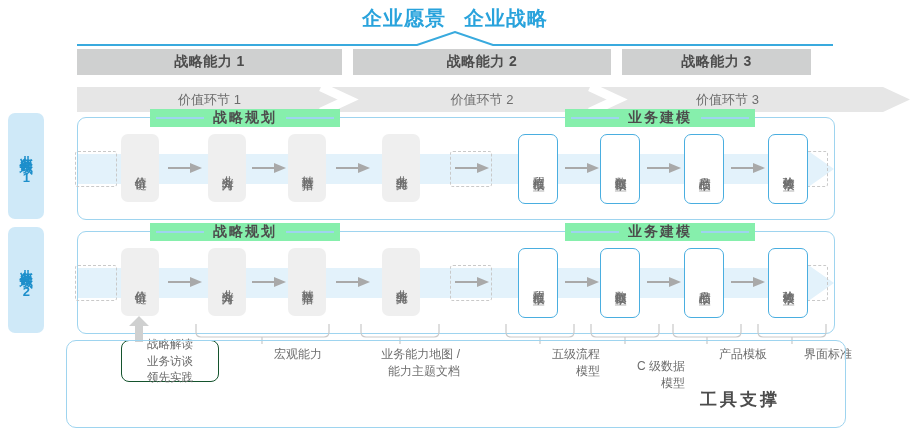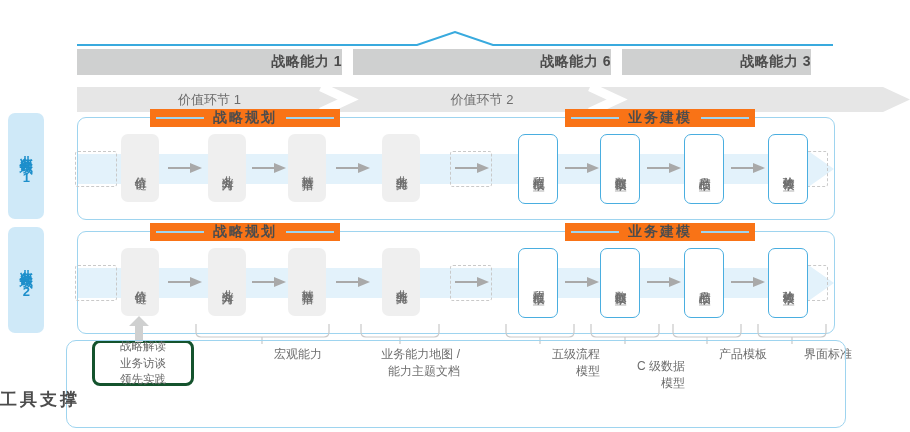--- a/index.html
+++ b/index.html
@@ -15,21 +15,21 @@
     position:absolute;top:5px;left:0;width:910px;text-align:center;
     font-size:20px;font-weight:bold;color:#29a3dc;letter-spacing:1px;
   }
   .vision-title .sp{display:inline-block;width:18px;}
 
   .vision-connector{position:absolute;left:77px;top:31px;width:756px;height:16px;}
 
   
   .cap-bar{
     position:absolute;top:49px;height:26px;background:#cfd0d0;
-    display:flex;align-items:center;justify-content:flex-end;
+    display:flex;align-items:center;justify-content:center;
     font-size:14px;font-weight:bold;color:#4c4c4c;letter-spacing:.5px;
   }
   .cap1{left:77px;width:265px;}
   .cap2{left:353px;width:258px;}
   .cap3{left:622px;width:189px;}
 
   
   .vc-wrap{position:absolute;left:77px;top:87px;width:790px;height:25px;}
   .vc-label{
     position:absolute;top:0;height:25px;line-height:25px;text-align:center;
@@ -59,21 +59,21 @@
   }
   .rb1{top:117px;height:101px;}
   .rb2{top:231px;height:101px;}
 
   
   .band{position:absolute;left:0;top:30px;height:42px;width:100%;}
 
   
   .sec-title{
     position:absolute;display:flex;align-items:center;gap:9px;
-    background:#f97316;padding:0 6px;height:18px;
+    background:#86efac;padding:0 6px;height:18px;
   }
   .sec-title .txt{
     font-size:14px;font-weight:bold;color:#4c4c4c;letter-spacing:2px;white-space:nowrap;
   }
   .sec-title .ln{display:block;width:48px;height:2px;background:#9ed4ef;}
   .st-sp1{left:150px;top:109px;}
   .st-bm1{left:565px;top:109px;}
   .st-sp2{left:150px;top:223px;}
   .st-bm2{left:565px;top:223px;}
 
@@ -93,64 +93,68 @@
   }
 
   .arr{position:absolute;width:34px;height:12px;}
 
   
   .bracket{position:absolute;}
   .tool-label{
     position:absolute;text-align:right;font-size:12px;color:#6d6d6d;line-height:1.45;
   }
   .tool-box{
-    position:absolute;border:3px solid #14532d;border-radius:8px;background:#fff;
+    position:absolute;border:1px solid #14532d;border-radius:8px;background:#fff;
     display:flex;align-items:center;justify-content:center;text-align:center;
-    font-size:11.5px;color:#6d6d6d;line-height:1.45;
+    font-size:11.5px;color:#6d6d6d;line-height:1.45;margin-left:29px;
   }
 
   
   .tool-panel{
     position:absolute;left:66px;top:340px;width:778px;height:86px;
     border:1px solid #9ed4ef;border-radius:10px;background:transparent;
   }
   .tool-title{
-    position:absolute;left:0;top:388px;width:780px;text-align:left;
+    position:absolute;left:0;top:388px;width:780px;text-align:right;
     font-size:17px;font-weight:bold;color:#4c4c4c;letter-spacing:3px;
   }
   .up-arrow{position:absolute;}
 </style>
 </head>
 <body>
 
 <div id="stage">
 
+  <div class="vision-title">
+    <span>企业愿景</span><span class="sp"></span><span>企业战略</span>
+  </div>
 
   <svg class="vision-connector" viewBox="0 0 756 16" preserveAspectRatio="none">
     <polyline points="0,14 340,14 378,1 416,14 756,14" fill="none" stroke="#39aade" stroke-width="2"></polyline>
   </svg>
 
   <div class="cap-bar cap1">
     <span>战略能力 1</span>
   </div>
   <div class="cap-bar cap2">
-    <span>战略能力 6</span>
+    <span>战略能力 2</span>
   </div>
   <div class="cap-bar cap3">
     <span>战略能力 3</span>
   </div>
 
   <div class="vc-wrap">
     <svg width="833" height="25" viewBox="0 0 833 25" preserveAspectRatio="none" style="position:absolute;left:0;top:0;">
       <path d="M0,0 L806,0 L833,12.5 L806,25 L0,25 Z" fill="#e6e6e6"></path>
       <polyline points="244,0 271,12.5 244,25" fill="none" stroke="#ffffff" stroke-width="9"></polyline>
       <polyline points="513,0 540,12.5 513,25" fill="none" stroke="#ffffff" stroke-width="9"></polyline>
     </svg>
     <div class="vc-label vcl1">价值环节 1</div>
     <div class="vc-label vcl2">价值环节 2</div>
+    <div class="vc-label vcl3">价值环节 3</div>
   </div>
 
   <div class="domain-tag dt1">
     <span class="vtext">业务领域 1</span>
   </div>
   <div class="domain-tag dt2">
     <span class="vtext">业务领域 2</span>
   </div>
 
   <div class="row-box rb1">

